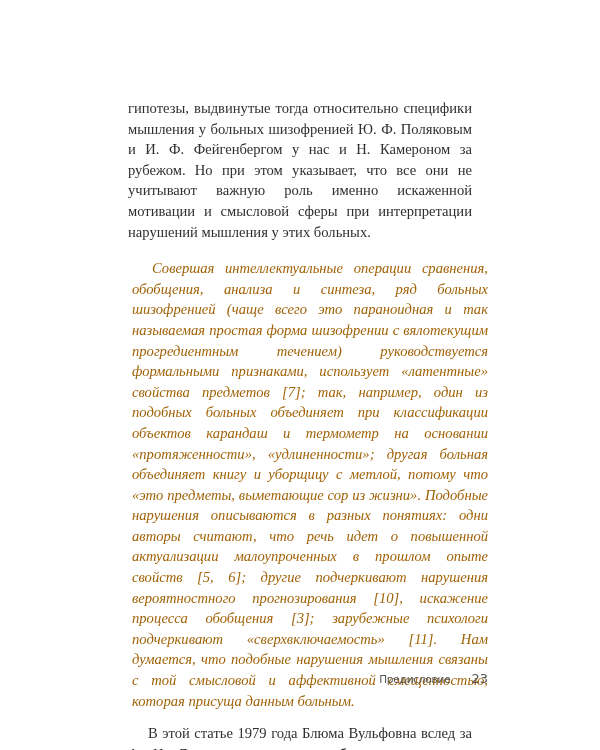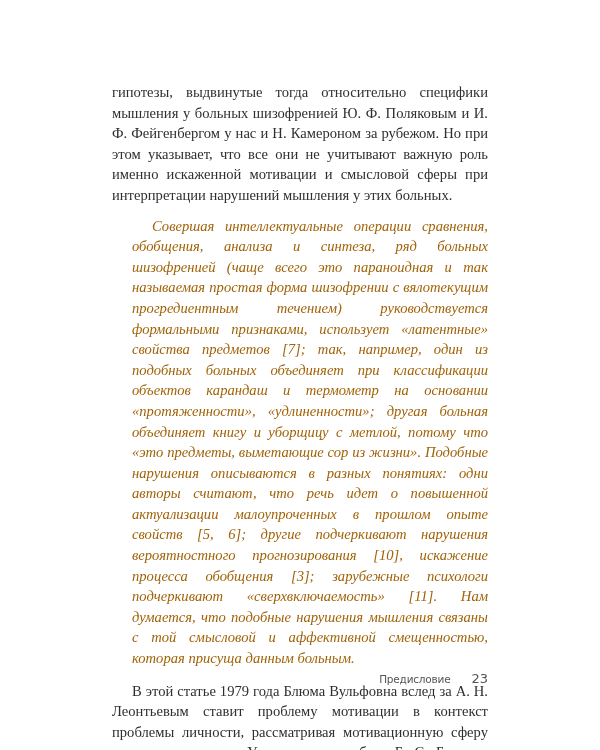--- a/index.html
+++ b/index.html
@@ -24,21 +24,21 @@
       left: 112px;
       top: 82px;
       width: 376px;
       color: #2f2f2f;
       font-family: "Liberation Serif", "DejaVu Serif", serif;
       font-size: 14.6px;
       line-height: 20.6px;
       text-align: justify;
     }
     .para {
-      margin: 0;
+      margin: 16px;
       hyphens: manual;
     }
     .para.first {
       text-indent: 0;
     }
     .para.indent {
       text-indent: 20px;
     }
     .quote {
       margin: 10px 0 10px 20px;

